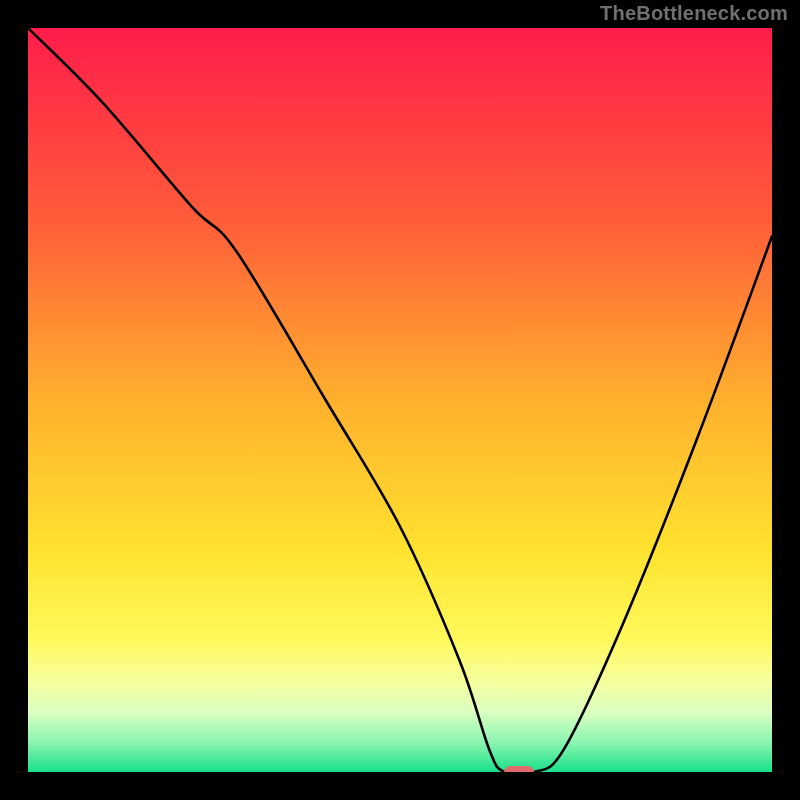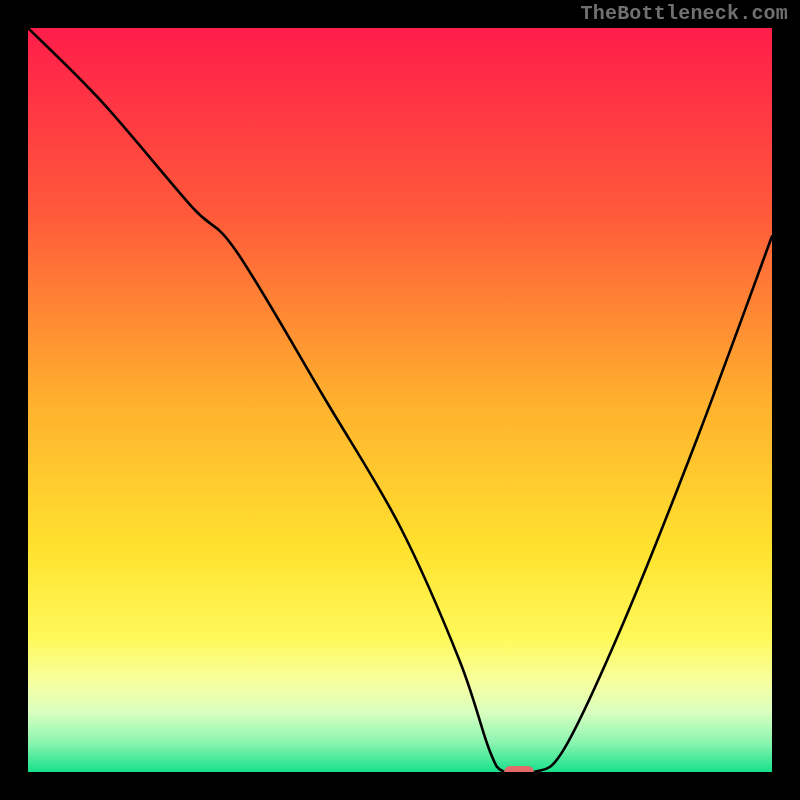--- a/index.html
+++ b/index.html
@@ -9,21 +9,20 @@
     height: 800px;
     background: #000;
     overflow: hidden;
     font-family: Arial, Helvetica, sans-serif;
   }
   .frame {
     position: relative;
     width: 800px;
     height: 800px;
     background: #000;
-    font-family: Liberation Mono, monospace;
   }
   .watermark {
     position: absolute;
     top: 2px;
     right: 12px;
     color: #707070;
     font-size: 20px;
     font-weight: 600;
     letter-spacing: 0.2px;
     z-index: 5;

